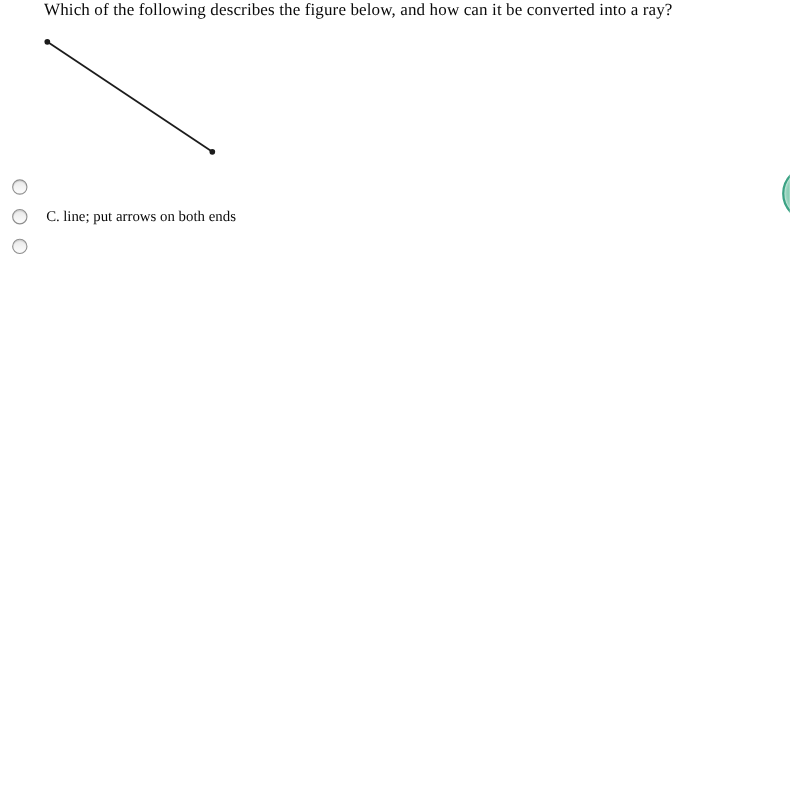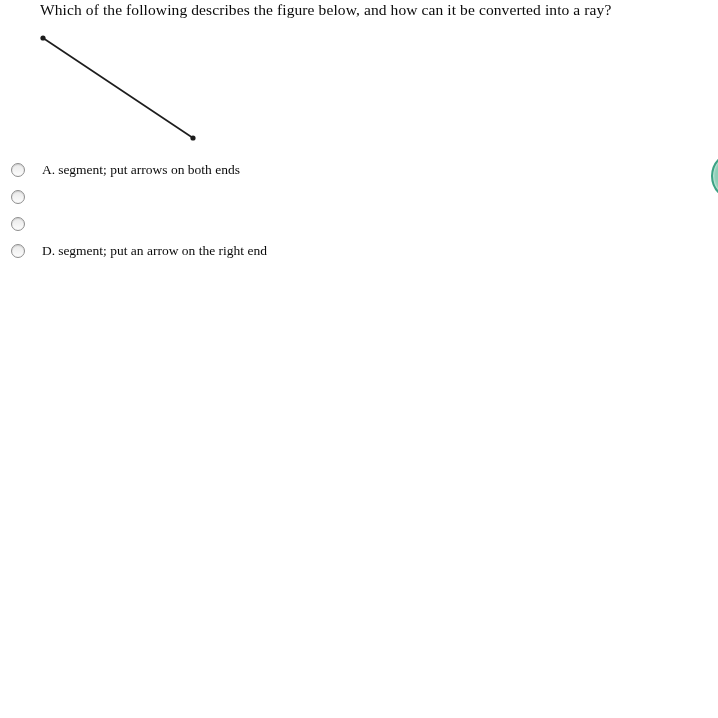--- a/index.html
+++ b/index.html
@@ -73,35 +73,31 @@
   <div class="question">Which of the following describes the figure below, and how can it be converted into a ray?</div>
 
   <svg class="figure" viewBox="0 0 170 116">
     <line id="fig-line" x1="8" y1="8" x2="158" y2="108" stroke="#1c1c1c" stroke-width="1.6"></line>
     <circle id="fig-dot-left" cx="8" cy="8" r="2.6" fill="#1c1c1c"></circle>
     <circle id="fig-dot-right" cx="158" cy="108" r="2.6" fill="#1c1c1c"></circle>
   </svg>
 
   <div class="options">
 
-    <div class="option-row">
-      <span class="radio"></span>
-      <span class="option-label"><span class="option-letter">A.</span><span>segment; put arrows on both ends</span></span>
-    </div>
 
     <div class="option-row">
       <span class="radio"></span>
     </div>
 
     <div class="option-row">
       <span class="radio"></span>
+      <span class="option-label"><span class="option-letter">C.</span><span>line; put arrows on both ends</span></span>
     </div>
 
     <div class="option-row">
       <span class="radio"></span>
-      <span class="option-label"><span class="option-letter">D.</span><span>segment; put an arrow on the right end</span></span>
     </div>
 
   </div>
 
   <div class="side-widget"></div>
 
 </div>
 
 </body></html>

